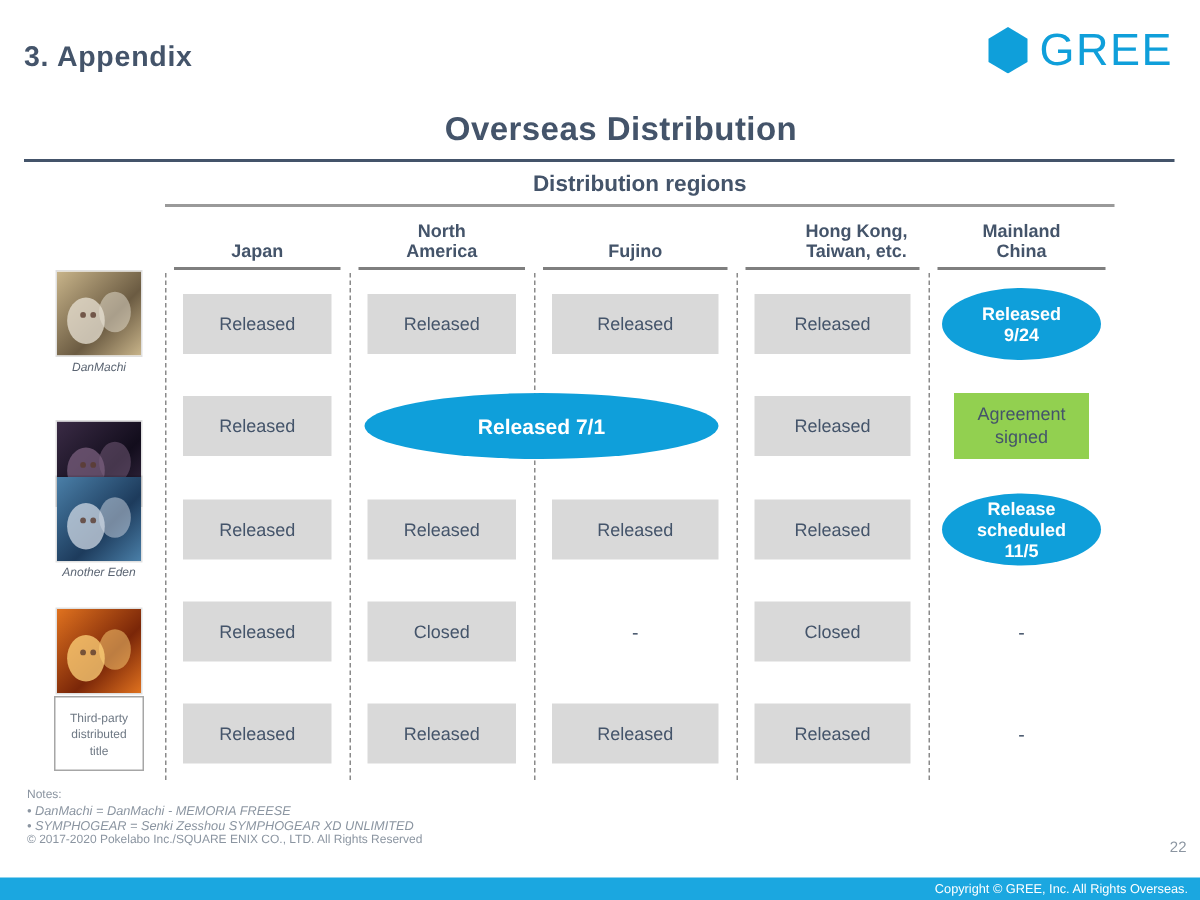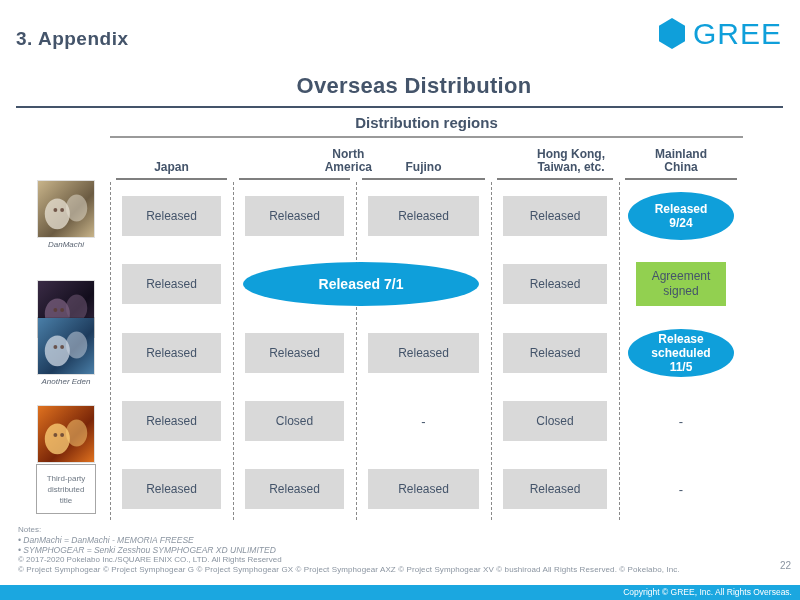--- a/index.html
+++ b/index.html
@@ -190,21 +190,21 @@
 
   <div class="slide-title">Overseas Distribution</div>
   <div class="title-rule"></div>
 
   <div class="regions-label">Distribution regions</div>
   <div class="regions-rule"></div>
 
   <div class="col-head" style="left: 110px; width: 123px;">
       <div>Japan</div>
     </div>
-  <div class="col-head" style="left: 249px; width: 123px; justify-content: flex-end;">
+  <div class="col-head" style="left: 233px; width: 123px;">
       <div>North<br>America</div>
     </div>
   <div class="col-head" style="left: 356px; width: 135px;">
       <div>Fujino</div>
     </div>
   <div class="col-head" style="left: 507px; width: 128px;">
       <div>Hong Kong,<br>Taiwan, etc.</div>
     </div>
   <div class="col-head" style="left: 619px; width: 124px;">
       <div>Mainland<br>China</div>
@@ -360,21 +360,20 @@
         <span>Released</span>
       </div>
       <div class="cell-dash" style="left: 619px; width: 124px; top: 469px;">-</div>
     </div>
 
   <div class="notes">
     <div class="n-head">Notes:</div>
     <div class="n-ital">• DanMachi = DanMachi - MEMORIA FREESE</div>
     <div class="n-ital">• SYMPHOGEAR = Senki Zesshou SYMPHOGEAR XD UNLIMITED</div>
     <div class="n-cr">© 2017-2020 Pokelabo Inc./SQUARE ENIX CO., LTD. All Rights Reserved</div>
-    <div class="n-cr-wide">© Project Symphogear   © Project Symphogear G   © Project Symphogear GX   © Project Symphogear AXZ   © Project Symphogear XV   © bushiroad All Rights Reserved.   © Pokelabo, Inc.</div>
   </div>
 
   <div class="page-num">22</div>
 
   <div class="bottom-bar">
     <span>Copyright © GREE, Inc. All Rights Overseas.</span>
   </div>
 </div>
 
 </body></html>

